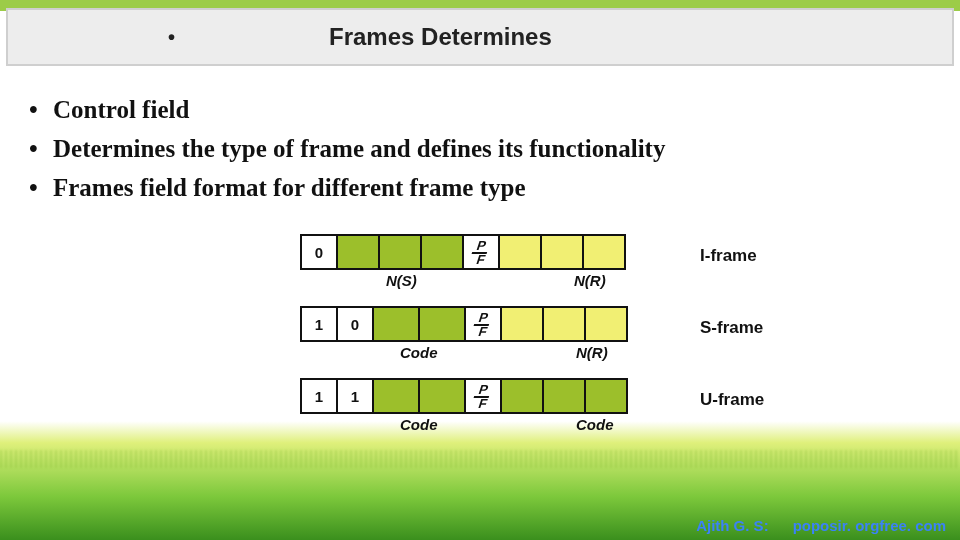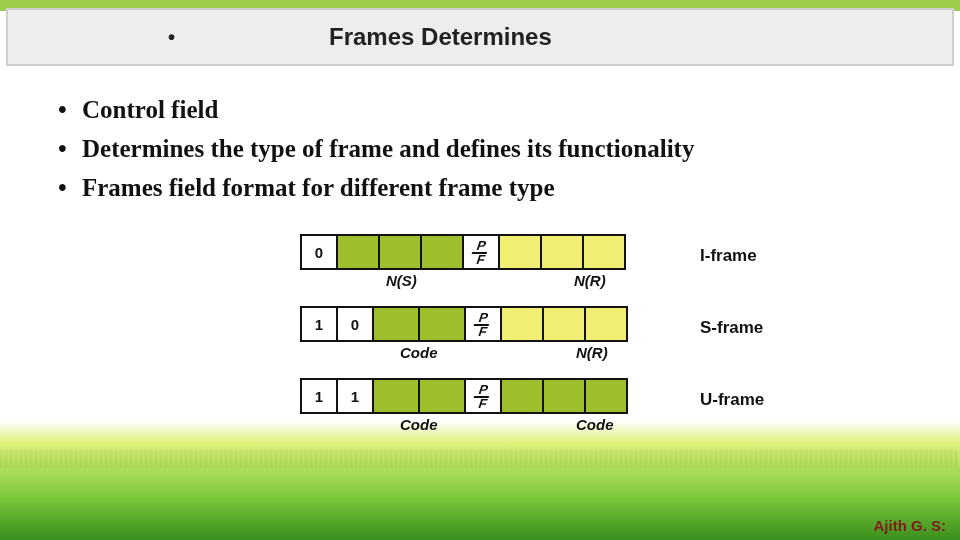--- a/index.html
+++ b/index.html
@@ -24,21 +24,21 @@
     font-family: 'Segoe UI', Arial, sans-serif;
     font-weight: 700;
     font-size: 24px;
     color: #222;
   }
   .title-box .dot { margin-left: 160px; margin-right: 14px; font-size: 20px; }
   .title-gap { width: 140px; display: inline-block; }
   .content {
     position: absolute;
     top: 92px;
-    left: 52px;
+    left: 23px;
     right: 40px;
   }
   .bullets {
     font-family: Georgia, 'Times New Roman', serif;
     font-weight: 700;
     font-size: 25px;
     color: #111;
     line-height: 1.4;
   }
   .bullets li { list-style: none; position: relative; padding-left: 30px; margin-bottom: 4px;}
@@ -65,21 +65,21 @@
   .pf-wrap { display:flex; align-items:center; justify-content:center; height:100%;}
   .frame-label { position: absolute; left: 400px; top: 12px; font-weight: 600; font-size: 17px; }
   .sub { position: absolute; top: 38px; font-weight: 600; font-size: 15px; font-style: italic; }
   .footer {
     position: absolute;
     bottom: 6px;
     right: 14px;
     font-family: Arial, sans-serif;
     font-size: 15px;
     font-weight: 700;
-    color: #7f1d1d;
+    color: #3b82f6;
     display: flex;
     gap: 24px;
   }
   .grass-edge {
     position: absolute;
     left:0; right:0; bottom: 72px; height: 18px;
     background: repeating-linear-gradient(90deg, rgba(120,180,40,0.3) 0 2px, rgba(255,255,255,0) 2px 5px);
     filter: blur(1px);
   }
 </style>
@@ -166,13 +166,14 @@
       <div class="frame-label">U-frame</div>
       <div class="sub" style="left: 100px;">Code</div>
       <div class="sub" style="left: 276px;">Code</div>
     </div>
   </div>
 
 <div class="grass-edge"></div>
 
 <div class="footer">
   <span>Ajith G. S:</span>
+  <span>poposir. orgfree. com</span>
 </div>
 
 </body></html>

